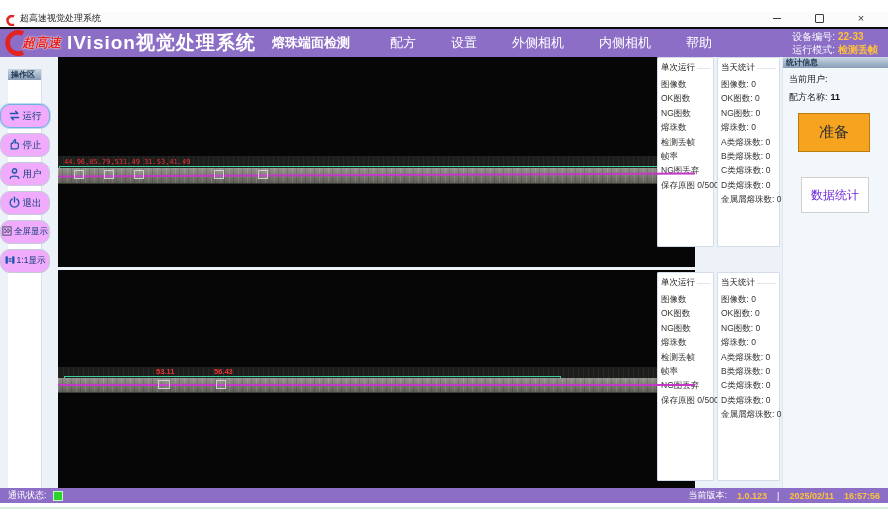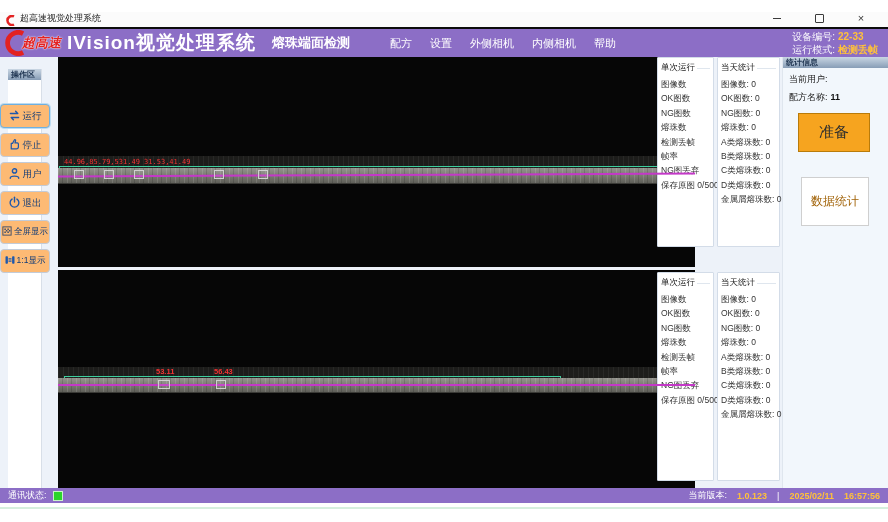--- a/index.html
+++ b/index.html
@@ -15,36 +15,36 @@
   .maxbox{width:7px;height:7px;border:1px solid #3a3a3a;border-radius:1px;display:block;}
 
   
   .appheader{position:absolute;top:27px;left:0;right:0;height:30px;background:#8c6ec6;
     border-top:2px solid #0c0c0c;display:flex;align-items:center;color:#fff;box-sizing:border-box;}
   .logo{display:flex;align-items:center;margin-left:3px;}
   .logo-text{font-style:italic;font-weight:bold;color:#e32222;font-size:13px;
     text-shadow:0 0 2px #fff,0 0 1px #fff;margin-left:-7px;letter-spacing:0;}
   .apptitle{font-size:19px;font-weight:bold;letter-spacing:1px;margin-left:6px;}
   .subtitle{font-size:13px;font-weight:bold;margin-left:16px;}
-  .menu{display:flex;gap:18px;margin-left:40px;font-size:11px;}
+  .menu{display:flex;gap:35px;margin-left:40px;font-size:13px;}
   .menu-item{cursor:default;}
   .hdr-right{margin-left:auto;margin-right:10px;font-size:10px;line-height:13px;text-align:left;}
   .hdr-right b{color:#ffc13a;font-weight:bold;margin-left:3px;}
   .hdr-right .lbl{opacity:.95;}
 
   
   .main{position:absolute;top:57px;left:0;right:0;height:431px;background:#edf2f9;}
 
   .panel-hd{height:11px;background:linear-gradient(#c9d6e3,#879db6);font-size:8px;font-weight:bold;
     color:#1d3350;display:flex;align-items:center;padding-left:3px;}
 
   
   .sidebar{position:absolute;left:8px;top:0;width:34px;height:100%;background:#fff;border-right:1px solid #d8dfe8;box-sizing:border-box;margin-top:12px;}
   .sbtns{display:flex;flex-direction:column;gap:5px;margin-top:24px;align-items:center;}
-  .sbtn{width:50px;height:24px;background:#fdba74;border:1px solid #c2cbd8;border-radius:4px;
+  .sbtn{width:50px;height:24px;background:#f0abfc;border:1px solid #c2cbd8;border-radius:10px;
     display:flex;align-items:center;justify-content:center;gap:2px;font-size:9.5px;color:#123c78;padding:0;box-sizing:border-box;}
   .sbtn.small{font-size:8.5px;gap:1px;}
   .sbtn.active{border-color:#6fb0e0;box-shadow:0 0 0 1px #bcdcf2;}
   .sbtn svg{flex:0 0 auto;}
 
   
   .cameras{position:absolute;left:58px;top:0;width:597px;height:100%;padding-left:40px;}
   .cam{position:absolute;left:0;width:100%;background:#060606;overflow:hidden;}
   .cam0{top:0;height:210px;}
   .cam1{top:213px;height:218px;}
@@ -95,22 +95,22 @@
   .card-hd::after{content:"";flex:1;height:1px;background:#dfe6ee;min-width:3px;}
   .srow{font-size:8.5px;color:#333;line-height:14.4px;white-space:nowrap;}
 
   
   .infopanel{position:absolute;left:782px;top:0;width:106px;height:100%;background:#f2f7fc;border-left:1px solid #dfe6ee;box-sizing:border-box;}
   .info-row{font-size:9px;color:#222;margin:5px 0 0 6px;}
   .info-row b{font-weight:bold;color:#111;margin-left:3px;}
   .prepare{position:absolute;left:15px;top:56px;width:72px;height:39px;background:#f6a41f;border:1px solid #b97b0a;
     color:#2e2e2e;font-size:15px;display:flex;align-items:center;justify-content:center;
     font-family:"Liberation Serif",serif;cursor:default;box-sizing:border-box;}
-  .datastats{position:absolute;left:18px;top:120px;width:68px;height:49px;background:#fff;border:1px solid #cfcfcf;
-    color:#a16207;font-size:12px;display:flex;align-items:center;justify-content:center;
+  .datastats{position:absolute;left:18px;top:120px;width:68px;height:36px;background:#fff;border:1px solid #cfcfcf;
+    color:#6d28d9;font-size:12px;display:flex;align-items:center;justify-content:center;
     font-family:"Liberation Serif",serif;cursor:default;box-sizing:border-box;}
 
   
   .statusbar{position:absolute;top:488px;left:0;right:0;height:15px;background:#8c6ec6;
     display:flex;align-items:center;font-size:9px;color:#fff;padding:0 8px;box-sizing:border-box;}
   .led{width:8px;height:8px;background:#2bd42b;border:1px solid #c8f5c8;margin-left:6px;}
   .sb-right{margin-left:auto;display:flex;gap:10px;align-items:center;}
   .sb-right b{color:#ffc13a;font-weight:bold;}
   .mintline{position:absolute;top:507px;left:0;right:0;height:2px;background:#d6efdf;}
 </style>

